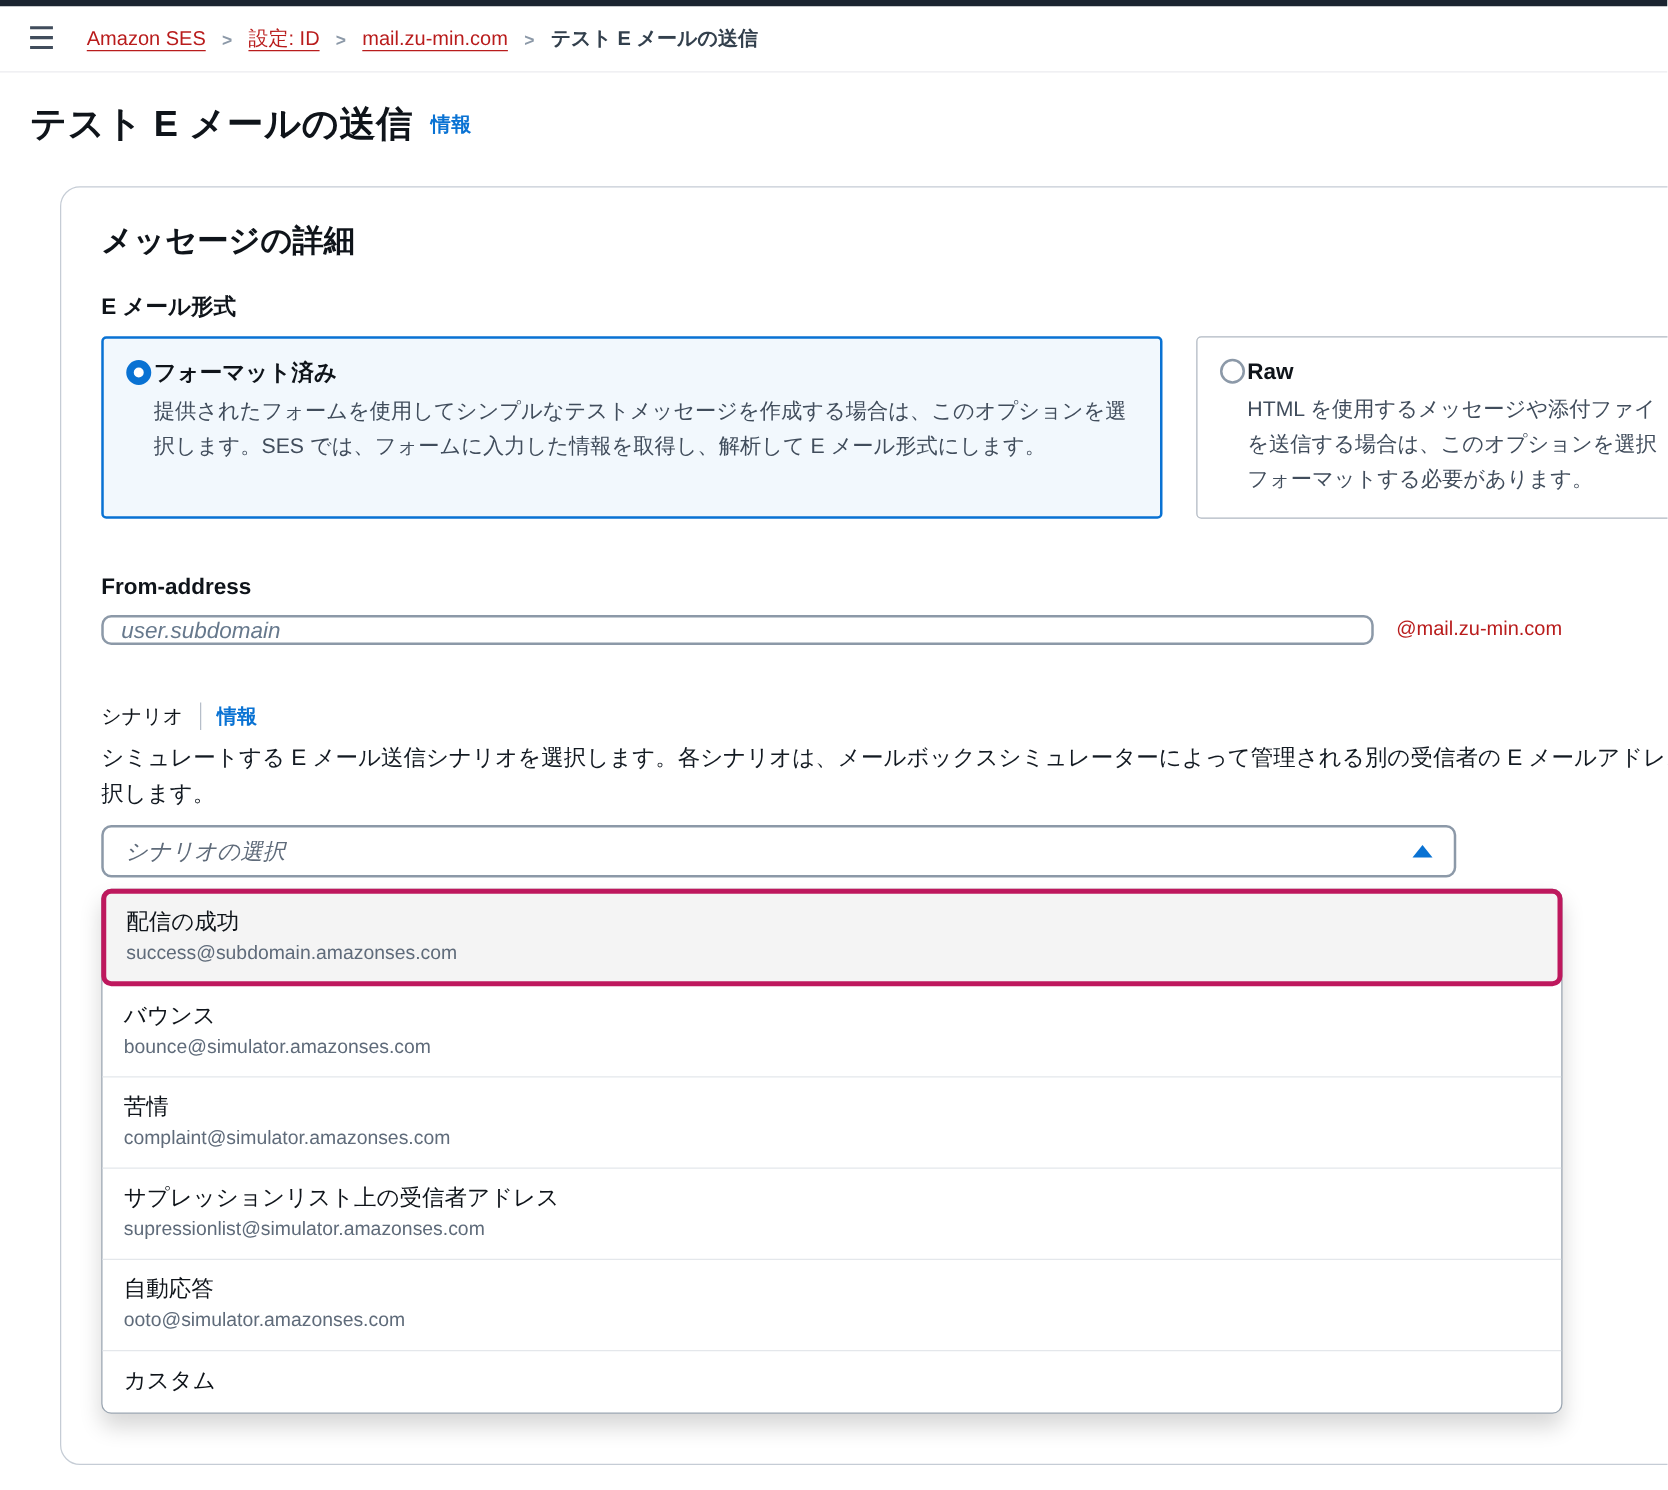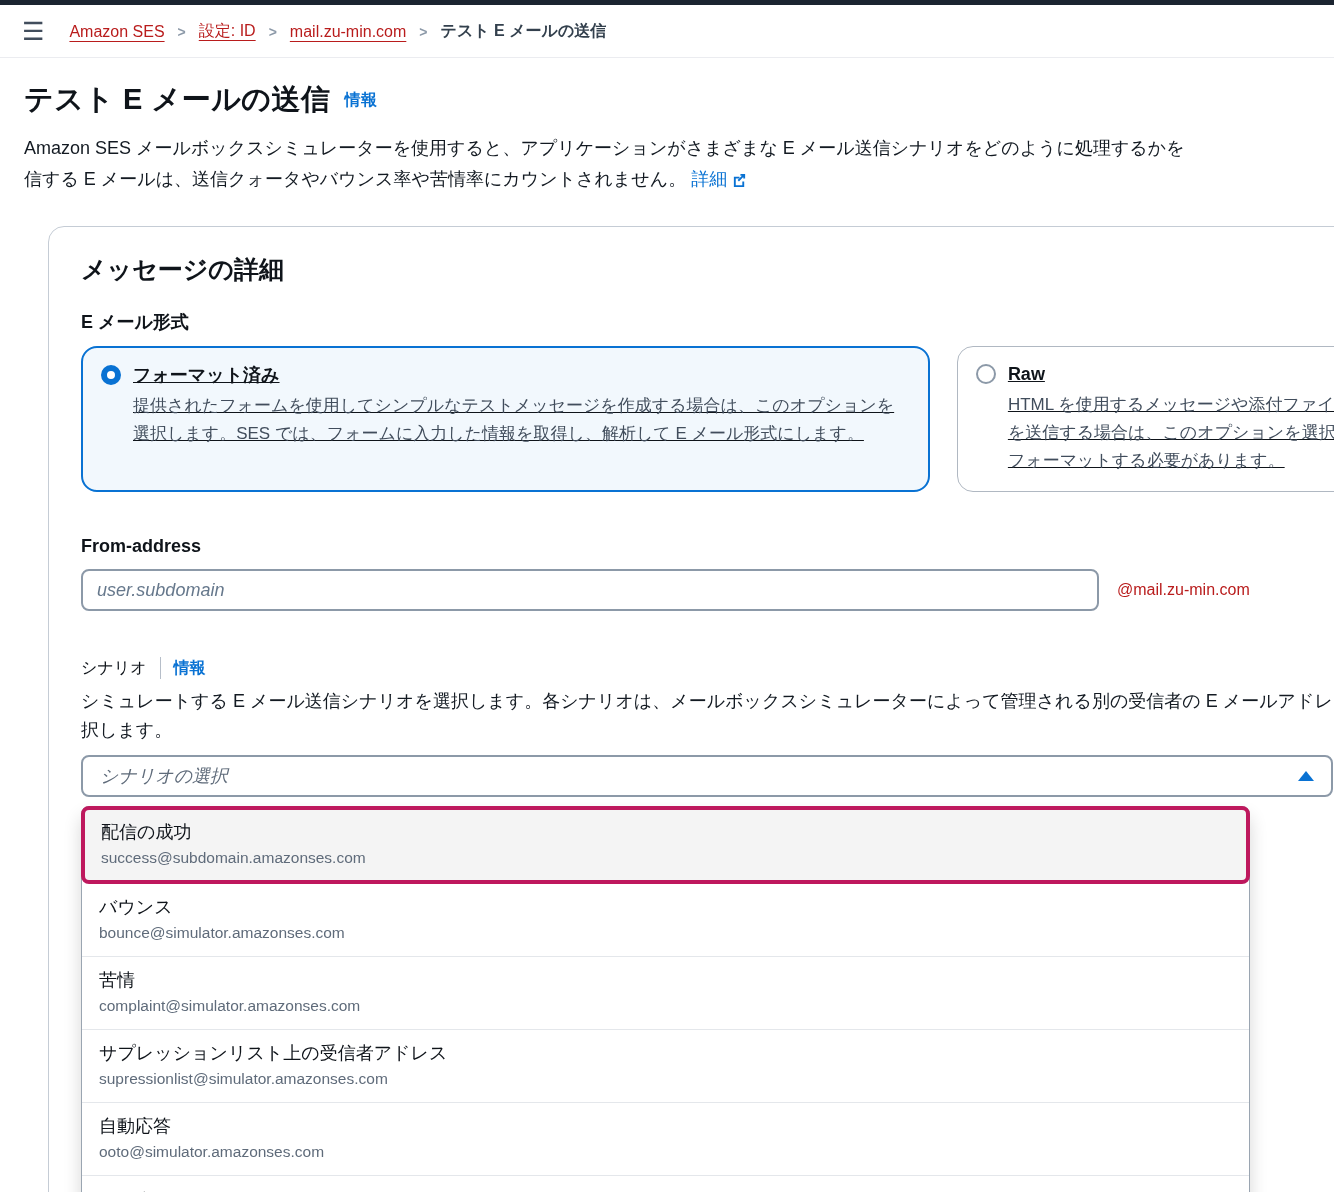--- a/index.html
+++ b/index.html
@@ -41,52 +41,52 @@
     background: #fff;
     border: 1px solid #c5ccd5;
     border-radius: 16px;
     padding: 26px 32px 40px 32px;
   }
   .panel h2 { margin: 0 0 24px 0; font-size: 25px; font-weight: 700; }
   .field-label { font-size: 18px; font-weight: 700; margin-bottom: 12px; }
 
   .cards { display: flex; gap: 27px; }
   .card {
-    border-radius: 16px; padding: 13px 20px 16px 18px;
-    display: flex; gap: 12px; min-height: 130px; cursor: pointer; text-decoration: underline;
+    border-radius: 4px; padding: 13px 20px 16px 18px;
+    display: flex; gap: 2px; min-height: 130px; cursor: pointer;
   }
   .card.selected { width: 877px; background: #f2f8fd; border: 2px solid #0972d3; }
   .card.raw { width: 452px; background: #ffffff; border: 1px solid #b0b8c2; }
   .radio { width: 20px; height: 20px; border-radius: 50%; flex: none; margin-top: 4px; background: #fff; }
   .radio.on  { border: 6px solid #0972d3; }
   .radio.off { border: 2px solid #8c99a8; }
   .card-title { font-size: 18px; font-weight: 700; line-height: 28px; }
   .card-desc { font-size: 17px; color: #414d5c; line-height: 28px; margin-top: 3px; max-width: 805px; }
   .card-desc .nowrap { white-space: nowrap; }
 
   .from-label { margin-top: 44px; }
   .from-row { display: flex; align-items: center; gap: 18px; }
   .text-input {
-    width: 1018px; height: 42px;
+    width: 1018px; height: 24px;
     border: 2px solid #8c99a8; border-radius: 8px;
     padding: 0 14px; font-size: 18px;
     font-family: "Liberation Sans", "DejaVu Sans", sans-serif;
     color: #0f141a; outline: none; background: #fff;
   }
   .text-input::placeholder { font-style: italic; color: #66788c; opacity: 1; }
   .from-suffix { font-size: 16px; color: #b91c1c; text-align: center; }
 
   .scenario-label-row { margin-top: 46px; display: flex; align-items: center; gap: 13px; margin-bottom: 8px; }
   .scenario-label { font-size: 16px; font-weight: 400; }
   .vdivider { width: 1px; height: 22px; background: #b6bec9; }
   .scenario-desc { font-size: 18px; line-height: 29px; color: #131a22; }
 
   .select-trigger {
     margin-top: 10px;
-    width: 1252px; height: 42px;
+    width: 1084px; height: 42px;
     border: 2px solid #8c99a8; border-radius: 8px;
     display: flex; align-items: center; justify-content: space-between;
     padding: 0 17px; background: #fff; cursor: pointer;
   }
   .select-placeholder { font-size: 18px; font-style: italic; color: #5f6b7a; }
   .caret-up {
     width: 0; height: 0;
     border-left: 8px solid transparent; border-right: 8px solid transparent;
     border-bottom: 10px solid #0972d3;
   }
@@ -122,32 +122,20 @@
   <span class="crumb-sep">&gt;</span>
   <span class="crumb-link">mail.zu-min.com</span>
   <span class="crumb-sep">&gt;</span>
   <span class="crumb-current">テスト E メールの送信</span>
 </div>
 <div class="hdr-divider"></div>
 
 <div class="content">
   <h1><span>テスト E メールの送信</span><span class="info-link">情報</span></h1>
 
-  <div class="page-desc">
-    <div class="desc-line">Amazon SES メールボックスシミュレーターを使用すると、アプリケーションがさまざまな E メール送信シナリオをどのように処理するかを</div>
-    <div class="desc-line">
-      <span>信する E メールは、送信クォータやバウンス率や苦情率にカウントされません。</span>
-      <span class="details-link">
-        <span>詳細</span><span class="ext-icon"><svg width="15" height="15" viewBox="0 0 16 16">
-              <path d="M2 5 h6 v2 H4 v7 h7 v-4 h2 v6 H2 Z" fill="#0972d3"></path>
-              <path d="M9 2 h5 v5 h-2 V5.4 L7.4 10 6 8.6 10.6 4 H9 Z" fill="#0972d3"></path>
-            </svg></span>
-      </span>
-    </div>
-  </div>
 
   <div class="panel">
     <h2>メッセージの詳細</h2>
 
     <div class="field-label">E メール形式</div>
     <div class="cards">
       <div class="card selected">
         <span class="radio on"></span>
         <div>
           <div class="card-title">フォーマット済み</div>

